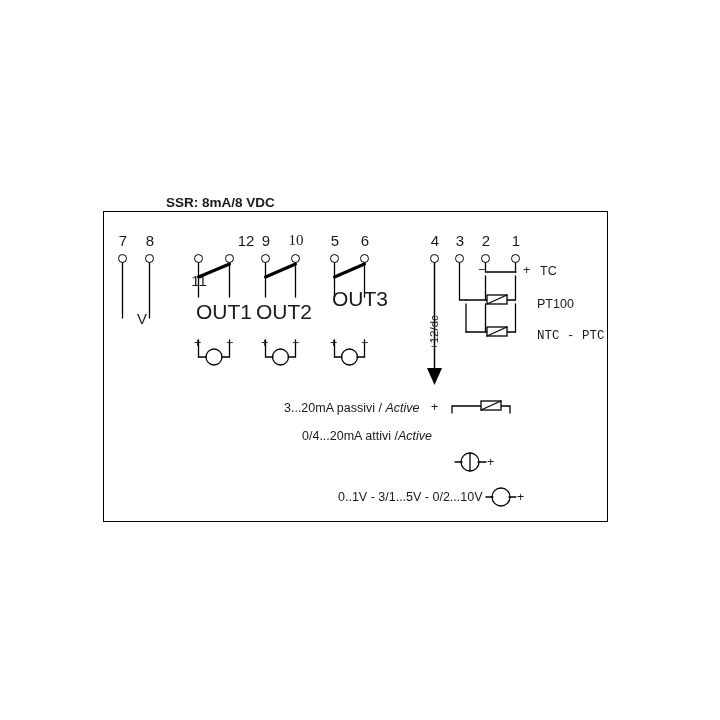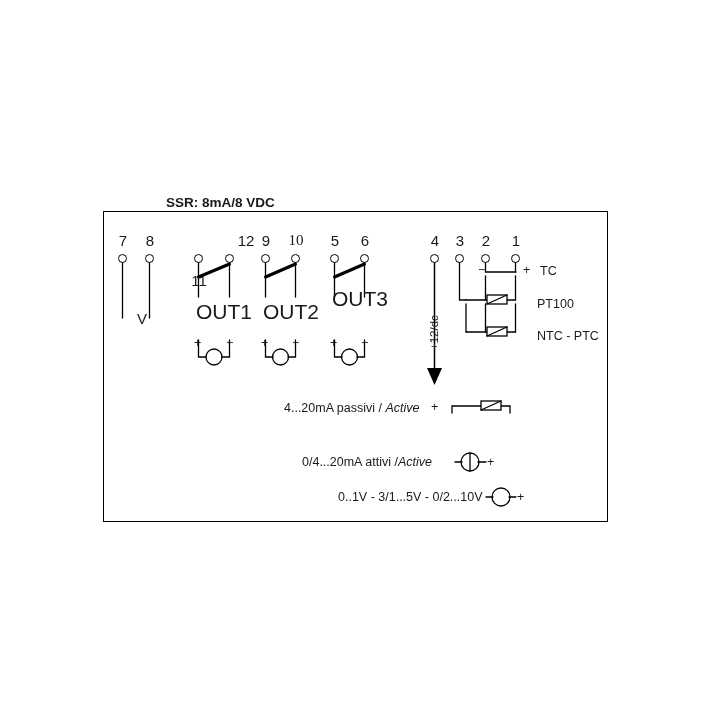--- a/index.html
+++ b/index.html
@@ -181,41 +181,41 @@
 
       <path d="M486 497 L493 497"></path>
       <path d="M509 497 L516 497"></path>
       <circle cx="501" cy="497" r="9"></circle>
     </g>
   </svg>
 
   <div class="abs txt" style="left:137px; top:311px; font-size:15px;">V</div>
 
   <div class="abs txt out-lbl" style="left:196px; top:301px;">OUT1</div>
-  <div class="abs txt out-lbl" style="left:263px; top:301px;">OUT2</div>
+  <div class="abs txt out-lbl" style="left:256px; top:301px;">OUT2</div>
   <div class="abs txt out-lbl" style="left:332px; top:288px;">OUT3</div>
 
   <div class="abs txt lbl" style="left:194px; top:337px;">+</div>
   <div class="abs txt lbl" style="left:226px; top:337px;">−</div>
   <div class="abs txt lbl" style="left:261px; top:337px;">+</div>
   <div class="abs txt lbl" style="left:292px; top:337px;">−</div>
   <div class="abs txt lbl" style="left:330px; top:337px;">+</div>
   <div class="abs txt lbl" style="left:361px; top:337px;">−</div>
 
   <div class="abs txt" id="vdc-label" style="left:429px; top:350px;">+12/dc</div>
 
   <div class="abs txt lbl" style="left:478px; top:264px;">−</div>
   <div class="abs txt lbl" style="left:523px; top:264px;">+</div>
   <div class="abs txt lbl" style="left:540px; top:265px;">TC</div>
 
   <div class="abs txt lbl" style="left:537px; top:298px;">PT100</div>
-  <div class="abs txt lbl" style="left:537px; top:330px;">NTC - PTC</div>
-
-  <div class="abs txt lbl" style="left:284px; top:402px;"><span>4...20mA passivi / </span><span class="italic">Active</span></div>
+  <div class="abs txt lbl" style="left:537px; top:330px;font-family:Liberation Mono, monospace;">NTC - PTC</div>
+
+  <div class="abs txt lbl" style="left:284px; top:402px;"><span>3...20mA passivi / </span><span class="italic">Active</span></div>
   <div class="abs txt lbl" style="left:431px; top:401px;">+</div>
 
-  <div class="abs txt lbl" style="left:302px; top:456px;"><span>0/4...20mA attivi /</span><span class="italic">Active</span></div>
+  <div class="abs txt lbl" style="left:302px; top:430px;"><span>0/4...20mA attivi /</span><span class="italic">Active</span></div>
   <div class="abs txt lbl" style="left:487px; top:456px;">+</div>
 
   <div class="abs txt lbl" style="left:338px; top:491px;">0..1V - 3/1...5V - 0/2...10V</div>
   <div class="abs txt lbl" style="left:517px; top:491px;">+</div>
 
 </div>
 
 </body></html>

